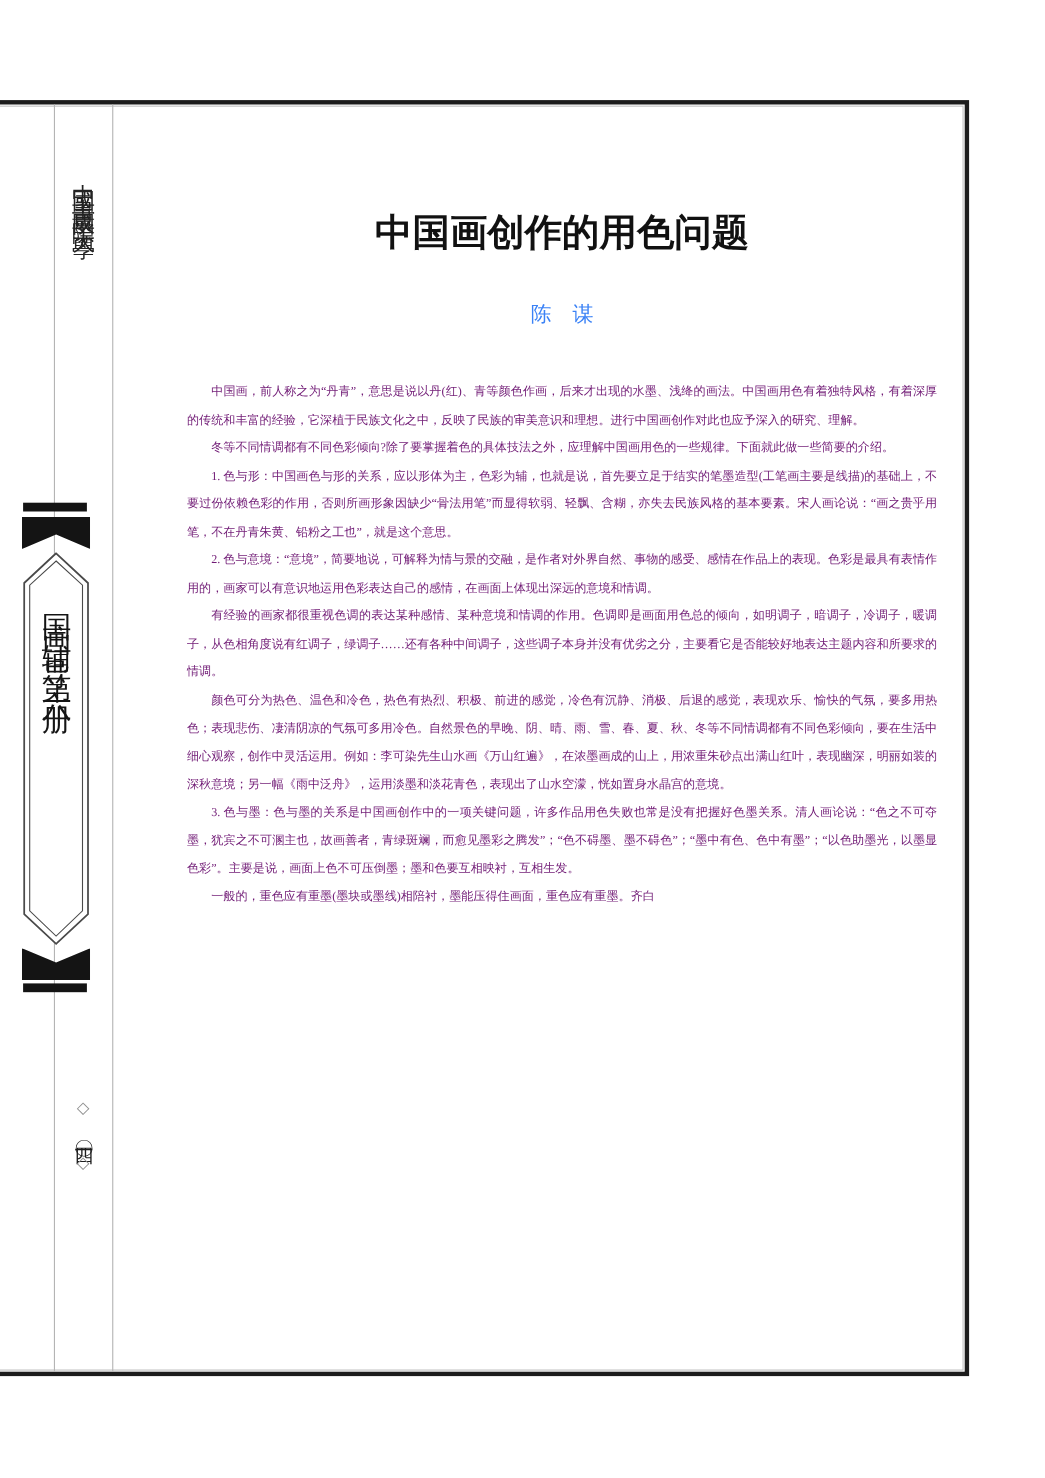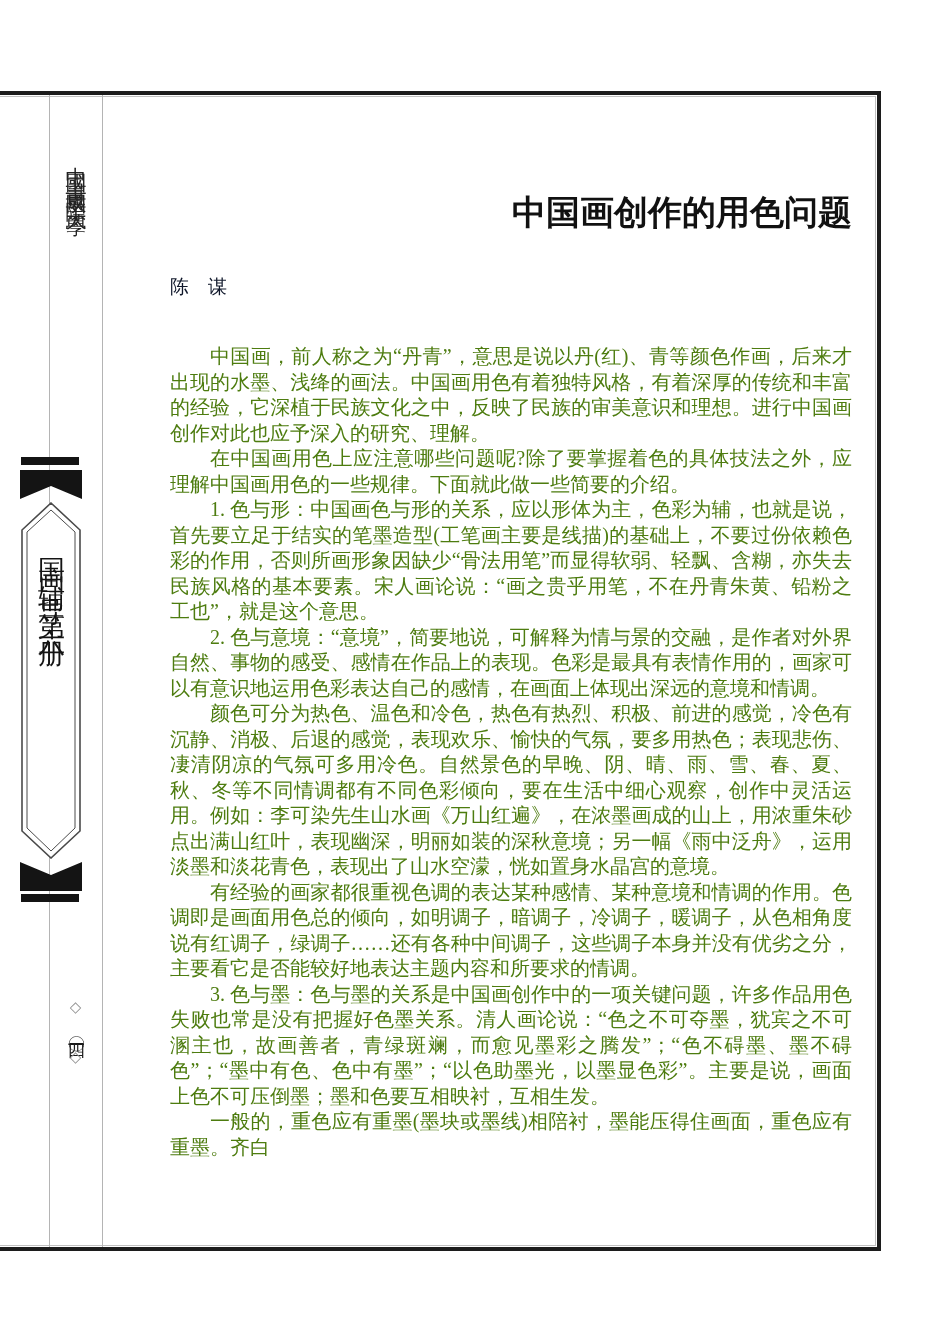--- a/index.html
+++ b/index.html
@@ -83,32 +83,32 @@
     font-size: 17.5px; letter-spacing: 7px; line-height: 1;
     margin: 7px 0; color: #1b1b1b; white-space: nowrap;
   }
 
   
   .main { position: absolute; left: 170px; top: 0; width: 682px; }
   .main h1 {
     margin: 190px 0 0 0;
     font-family: "Liberation Sans", "DejaVu Sans", sans-serif;
     font-weight: 700; font-size: 34px; line-height: 44px;
-    text-align: right; letter-spacing: 0px; color: #111;
+    text-align: center; letter-spacing: 0px; color: #111;
   }
   .author {
-    margin-top: 40px; 
-    font-size: 19px; line-height: 26px; color: #0f172a;
+    margin-top: 40px; text-align: center;
+    font-size: 19px; line-height: 26px; color: #3b82f6;
   }
   .bodytext { margin-top: 44px; }
   .bodytext p {
     margin: 0; text-indent: 2em;
-    font-size: 20px; line-height: 25.5px;
+    font-size: 11px; line-height: 25.5px;
     text-align: justify; text-justify: inter-ideograph;
-    color: #4d7c0f;
+    color: #701a75;
   }
 </style>
 </head>
 <body>
 
 <div class="page">
 
   <div class="frame">
     <div class="frame-inner"></div>
   </div>
@@ -136,23 +136,23 @@
     <span class="orn">◇</span>
     <div class="digits">〇四一</div>
     <span class="orn">◇</span>
   </div>
 
   <div class="main">
     <h1>中国画创作的用色问题</h1>
     <div class="author">陈　谋</div>
     <div class="bodytext">
       <p>中国画，前人称之为“丹青”，意思是说以丹(红)、青等颜色作画，后来才出现的水墨、浅绛的画法。中国画用色有着独特风格，有着深厚的传统和丰富的经验，它深植于民族文化之中，反映了民族的审美意识和理想。进行中国画创作对此也应予深入的研究、理解。</p>
-      <p>在中国画用色上应注意哪些问题呢?除了要掌握着色的具体技法之外，应理解中国画用色的一些规律。下面就此做一些简要的介绍。</p>
+      <p>冬等不同情调都有不同色彩倾向?除了要掌握着色的具体技法之外，应理解中国画用色的一些规律。下面就此做一些简要的介绍。</p>
       <p>1. 色与形：中国画色与形的关系，应以形体为主，色彩为辅，也就是说，首先要立足于结实的笔墨造型(工笔画主要是线描)的基础上，不要过份依赖色彩的作用，否则所画形象因缺少“骨法用笔”而显得软弱、轻飘、含糊，亦失去民族风格的基本要素。宋人画论说：“画之贵乎用笔，不在丹青朱黄、铅粉之工也”，就是这个意思。</p>
       <p>2. 色与意境：“意境”，简要地说，可解释为情与景的交融，是作者对外界自然、事物的感受、感情在作品上的表现。色彩是最具有表情作用的，画家可以有意识地运用色彩表达自己的感情，在画面上体现出深远的意境和情调。</p>
+      <p>有经验的画家都很重视色调的表达某种感情、某种意境和情调的作用。色调即是画面用色总的倾向，如明调子，暗调子，冷调子，暖调子，从色相角度说有红调子，绿调子……还有各种中间调子，这些调子本身并没有优劣之分，主要看它是否能较好地表达主题内容和所要求的情调。</p>
       <p>颜色可分为热色、温色和冷色，热色有热烈、积极、前进的感觉，冷色有沉静、消极、后退的感觉，表现欢乐、愉快的气氛，要多用热色；表现悲伤、凄清阴凉的气氛可多用冷色。自然景色的早晚、阴、晴、雨、雪、春、夏、秋、冬等不同情调都有不同色彩倾向，要在生活中细心观察，创作中灵活运用。例如：李可染先生山水画《万山红遍》，在浓墨画成的山上，用浓重朱砂点出满山红叶，表现幽深，明丽如装的深秋意境；另一幅《雨中泛舟》，运用淡墨和淡花青色，表现出了山水空濛，恍如置身水晶宫的意境。</p>
-      <p>有经验的画家都很重视色调的表达某种感情、某种意境和情调的作用。色调即是画面用色总的倾向，如明调子，暗调子，冷调子，暖调子，从色相角度说有红调子，绿调子……还有各种中间调子，这些调子本身并没有优劣之分，主要看它是否能较好地表达主题内容和所要求的情调。</p>
       <p>3. 色与墨：色与墨的关系是中国画创作中的一项关键问题，许多作品用色失败也常是没有把握好色墨关系。清人画论说：“色之不可夺墨，犹宾之不可溷主也，故画善者，青绿斑斓，而愈见墨彩之腾发”；“色不碍墨、墨不碍色”；“墨中有色、色中有墨”；“以色助墨光，以墨显色彩”。主要是说，画面上色不可压倒墨；墨和色要互相映衬，互相生发。</p>
       <p>一般的，重色应有重墨(墨块或墨线)相陪衬，墨能压得住画面，重色应有重墨。齐白</p>
     </div>
   </div>
 
 </div>
 
 </body></html>

